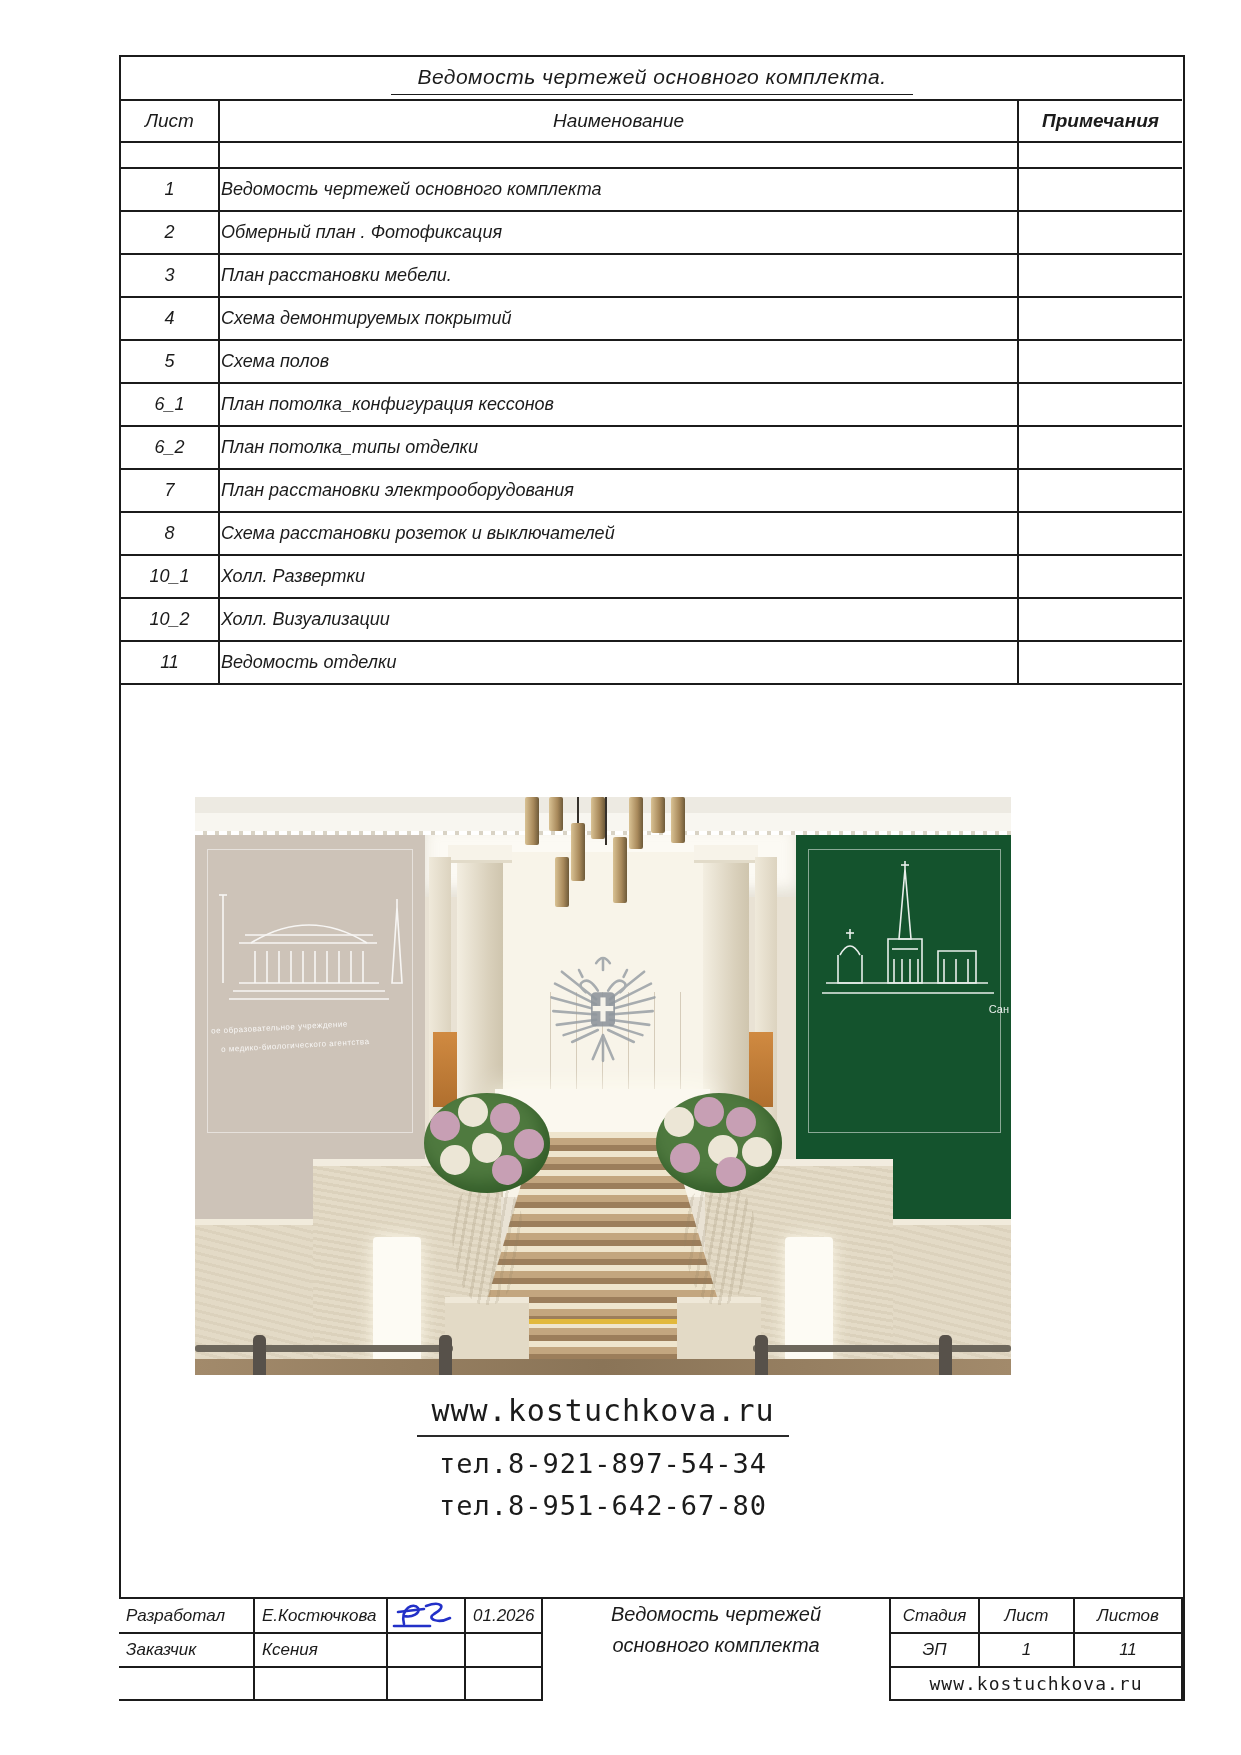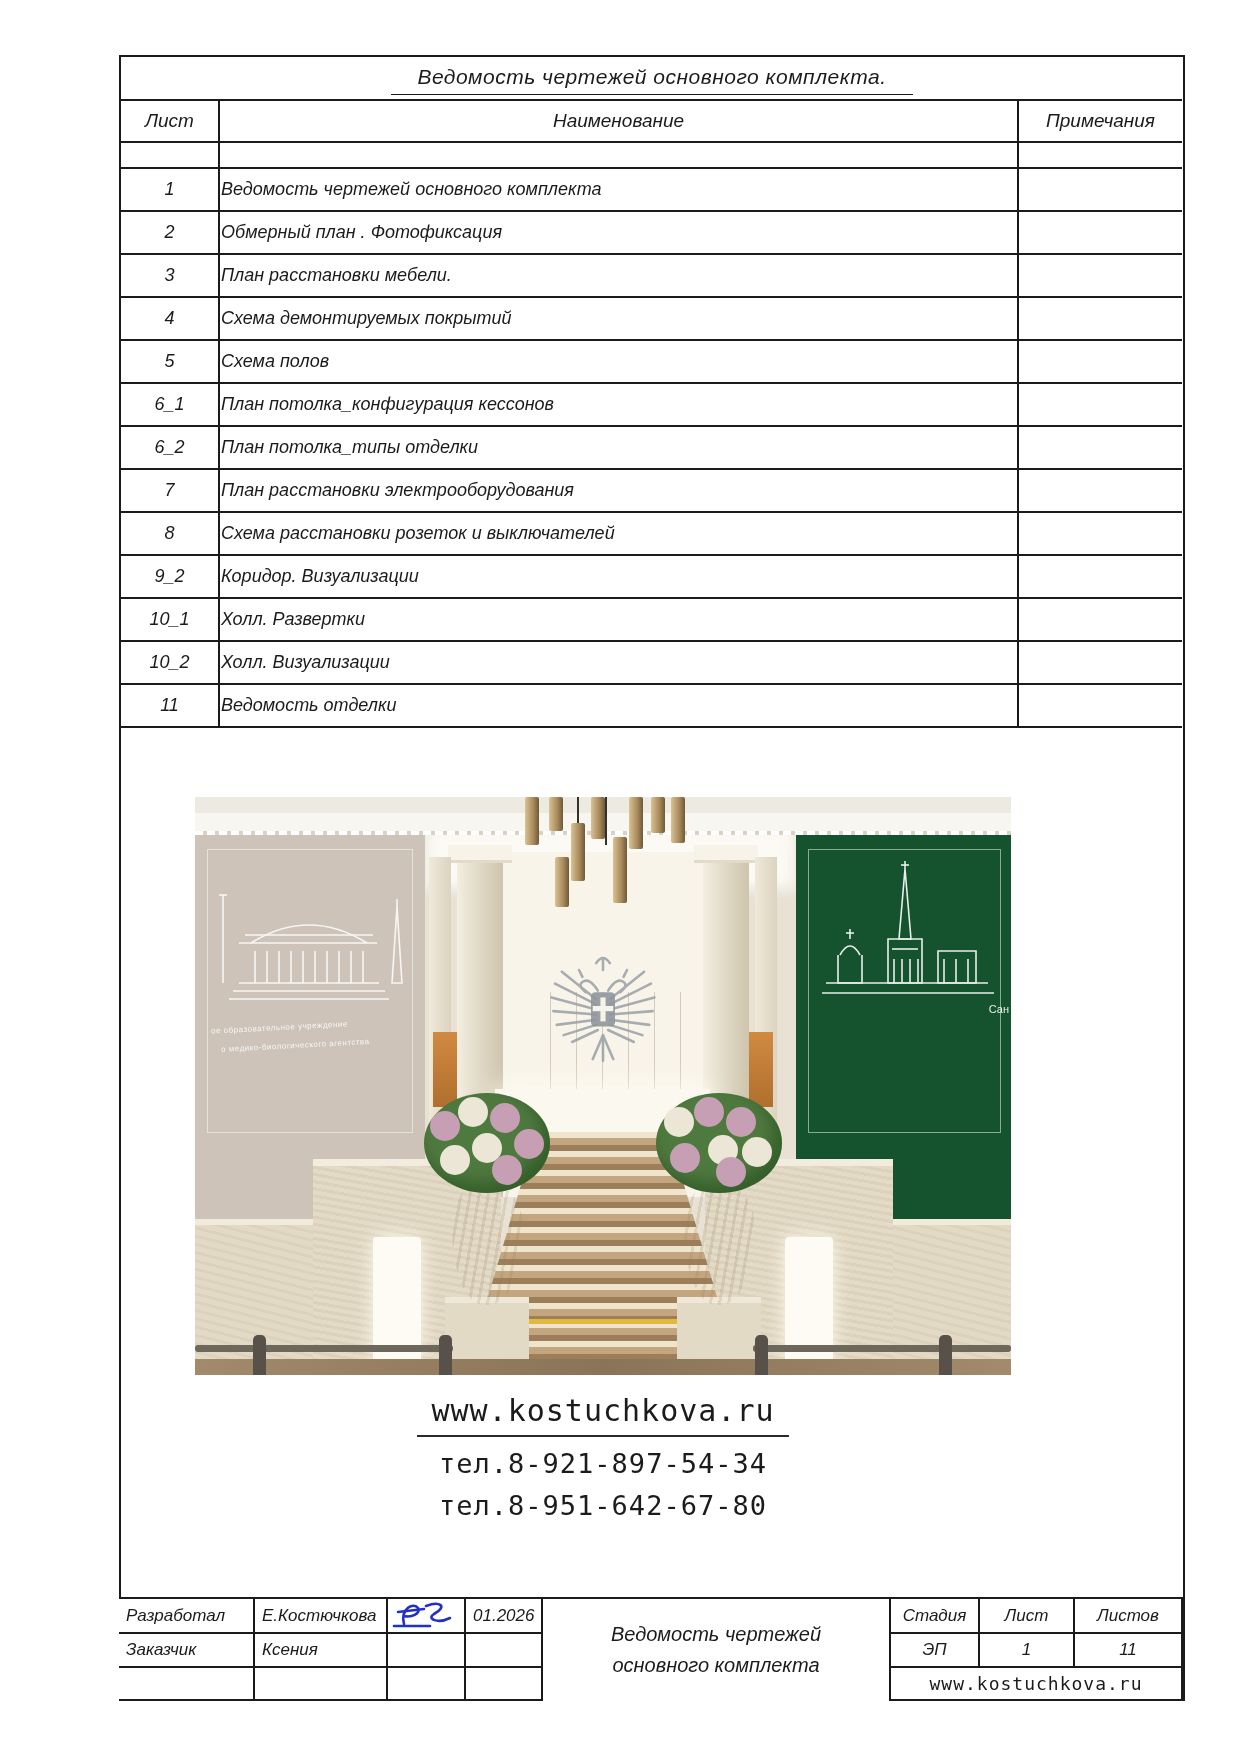--- a/index.html
+++ b/index.html
@@ -10,21 +10,21 @@
 
   
   .doc-title{position:absolute;top:8px;left:0;width:100%;text-align:center;}
   .doc-title span{display:inline-block;font-style:italic;font-size:21px;letter-spacing:.5px;
                   border-bottom:1.6px solid #1b1b1b;padding:0 26px 5px;}
 
   
   table.dw{position:absolute;top:42px;left:0;width:1061px;border-collapse:collapse;table-layout:fixed;}
   table.dw td{border:2px solid #1b1b1b;font-style:italic;font-size:18px;overflow:hidden;white-space:nowrap;}
   table.dw td:first-child{border-left:none;}
-  table.dw td:last-child{border-right:none;}
+  table.dw td:last-child{border-right:none;font-weight:bold;}
   tr.hdr td{height:38px;text-align:center;font-size:19px;}
   tr.spacer td{height:22px;}
   tr.row td{height:39px;}
   td.num{text-align:center;}
   td.nam{}
 
   
   .photo{position:absolute;left:74px;top:740px;width:816px;height:578px;overflow:hidden;
          background:#e9e2d4;}
   .abs{position:absolute;}
@@ -81,21 +81,21 @@
         padding:0 14px 7px;}
   .phone{font-size:27px;letter-spacing:1px;margin-top:11px;}
 
   
   .tb{position:absolute;left:-2px;bottom:-2px;width:1065px;height:104px;background:#1b1b1b;
       border-top:2px solid #1b1b1b;display:flex;gap:2px;box-sizing:border-box;}
   .tb-left{display:grid;grid-template-columns:134px 131px 76px 75px;grid-template-rows:33px 32px 31px;
       gap:2px;background:#1b1b1b;}
   .tb-left div{background:#fff;font-style:italic;font-size:17px;display:flex;align-items:center;
       padding-left:7px;box-sizing:border-box;overflow:hidden;white-space:nowrap;}
-  .tb-center{width:346px;background:#fff;display:flex;flex-direction:column;justify-content:center;
+  .tb-center{width:346px;background:#fff;display:flex;flex-direction:column;
       align-items:center;font-style:italic;font-size:20px;line-height:1.55;}
   .tb-right{display:grid;grid-template-columns:87px 93px 106px;grid-template-rows:33px 32px 31px;
       gap:2px;background:#1b1b1b;flex:1;}
   .tb-right div{background:#fff;font-style:italic;font-size:17px;display:flex;align-items:center;
       justify-content:center;box-sizing:border-box;}
   .tb-right .web{grid-column:1/4;font-style:normal;font-family:"DejaVu Sans Mono",monospace;
       font-size:18px;letter-spacing:1px;}
   .sigcell{position:relative;}
 </style>
 </head>
@@ -161,25 +161,20 @@
             <td></td>
           </tr>
       <tr class="row">
             <td class="num">7</td>
             <td class="nam">План расстановки  электрооборудования</td>
             <td></td>
           </tr>
       <tr class="row">
             <td class="num">8</td>
             <td class="nam">Схема расстановки  розеток и выключателей</td>
-            <td></td>
-          </tr>
-      <tr class="row">
-            <td class="num">9_2</td>
-            <td class="nam">Коридор. Визуализации</td>
             <td></td>
           </tr>
       <tr class="row">
             <td class="num">10_1</td>
             <td class="nam">Холл. Развертки</td>
             <td></td>
           </tr>
       <tr class="row">
             <td class="num">10_2</td>
             <td class="nam">Холл. Визуализации</td>

